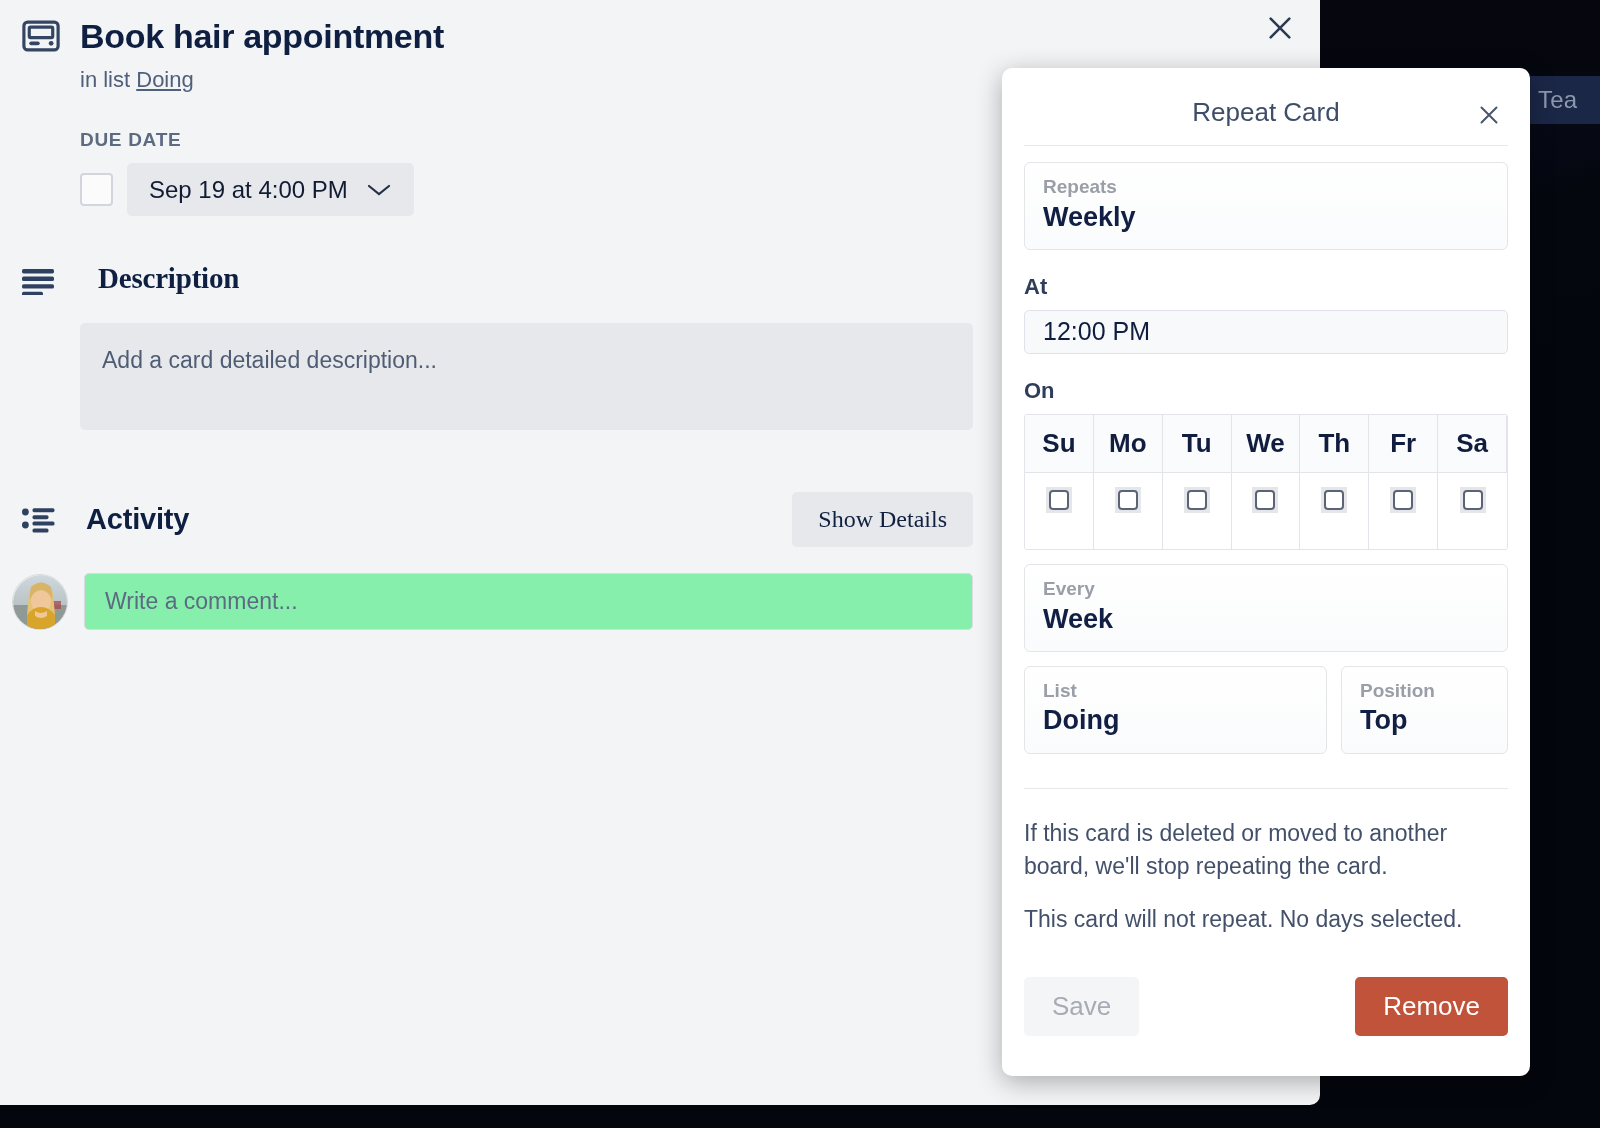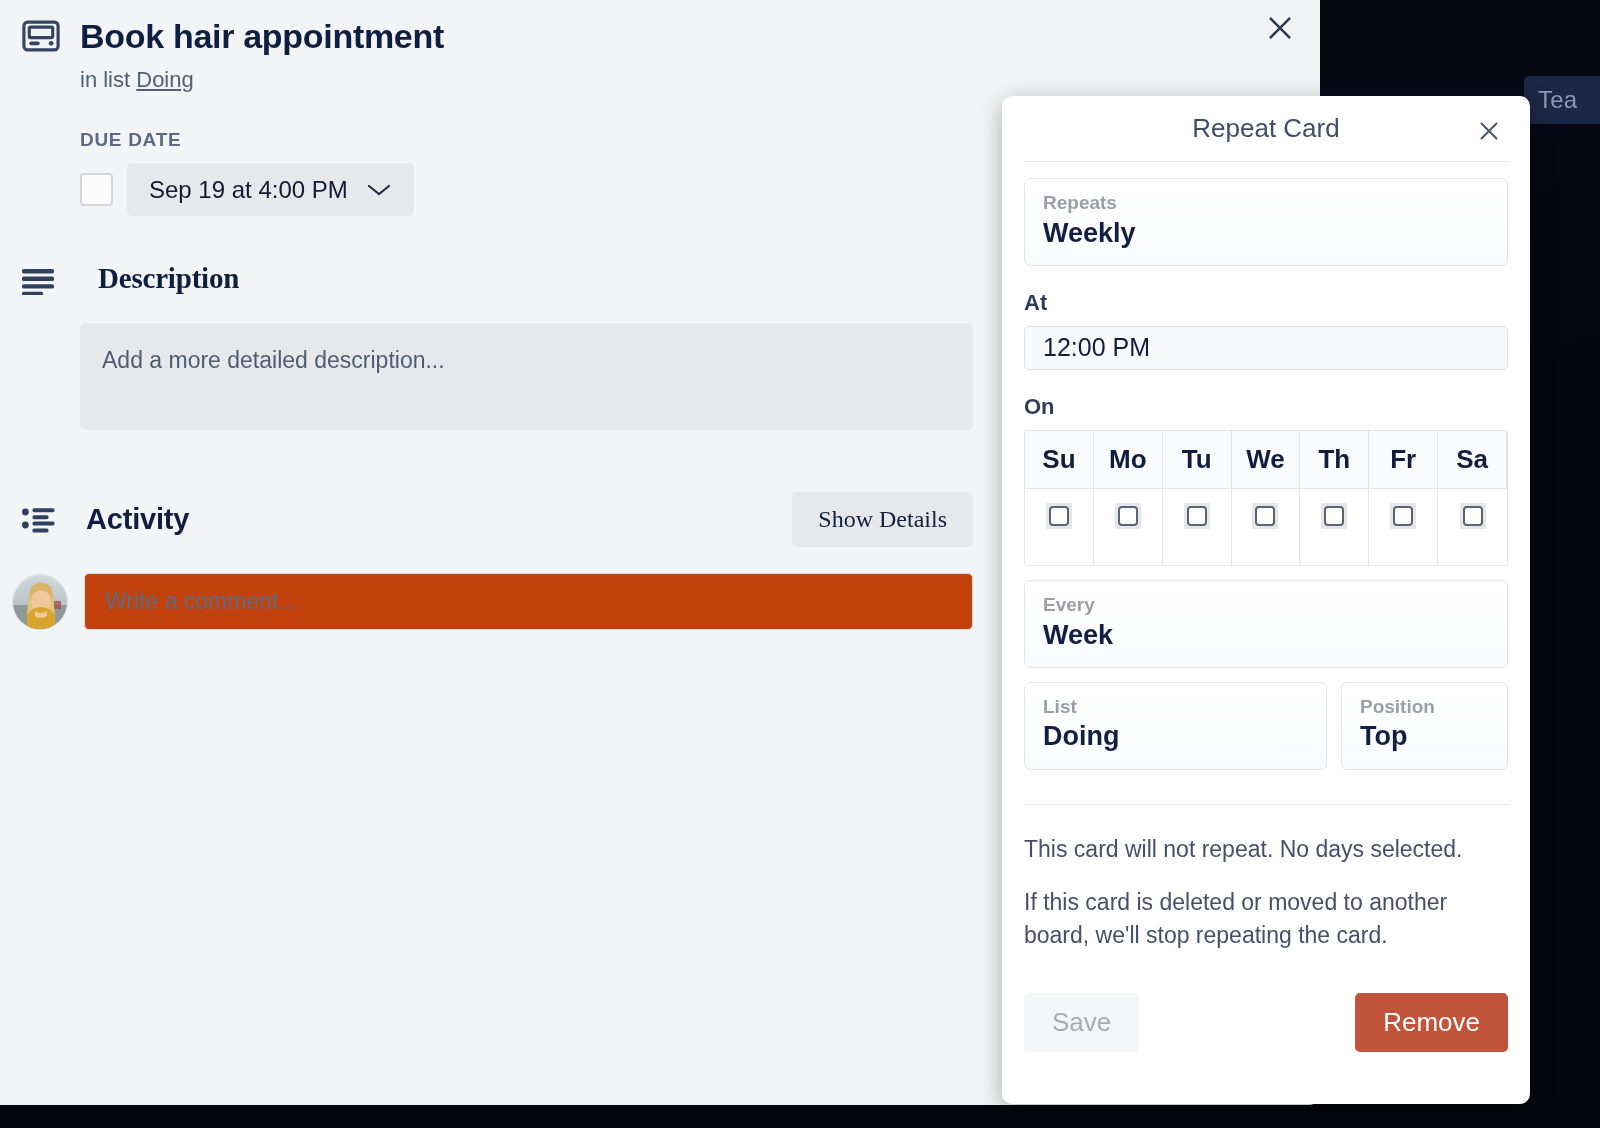--- a/index.html
+++ b/index.html
@@ -212,42 +212,41 @@
   }
   .avatar {
     width: 56px; height: 56px; border-radius: 50%;
     flex: 0 0 56px;
     overflow: hidden;
     border: 1px solid #d8dade;
   }
   .comment-input {
     flex: 1;
     height: 57px;
-    background: #c2410c;
+    background: #86efac;
     border: 1px solid #d9dbe1;
     border-radius: 5px;
     padding: 0 20px;
     font-size: 23px;
     font-family: inherit;
     color: #0f1f41;
   }
   .comment-input::placeholder { color: #5d6b82; }
 
   
   .modal {
     position: absolute;
     left: 1002px;
     top: 68px;
     width: 528px;
     height: 1008px;
     background: #ffffff;
     border-radius: 10px;
     box-shadow: 0 6px 26px rgba(0,0,0,.30);
-    padding: 0 22px;
-    margin-top: 28px;
+    padding: 12px 22px;
   }
   .modal-head {
     position: relative;
     height: 66px;
     display: flex; align-items: center; justify-content: center;
     border-bottom: 1px solid #e6e8ec;
   }
   .modal-title {
     font-size: 26px;
     color: #3e4d68;
@@ -455,21 +454,21 @@
           <svg width="34" height="28" viewBox="0 0 34 28" fill="currentColor">
             <rect x="0" y="2" width="32" height="4.4" rx="1.6"></rect>
             <rect x="0" y="9.6" width="32" height="4.4" rx="1.6"></rect>
             <rect x="0" y="17.2" width="32" height="4.4" rx="1.6"></rect>
             <rect x="0" y="24.8" width="21" height="4.4" rx="1.6"></rect>
           </svg>
         </span>
         <span class="section-title">Description</span>
       </div>
       <div class="desc-box">
-        <span>Add a more detailed description...</span>
+        <span>Add a card detailed description...</span>
       </div>
     </div>
 
     <div class="section activity">
       <div class="activity-head">
         <span class="sect-icon">
           <svg width="34" height="28" viewBox="0 0 34 28" fill="currentColor">
             <circle cx="3.4" cy="6" r="3.4"></circle>
             <rect x="10.5" y="2.2" width="22" height="4" rx="1.6"></rect>
             <rect x="10.5" y="9.2" width="16" height="4" rx="1.6"></rect>
@@ -589,22 +588,22 @@
         <div class="f-value">Doing</div>
       </div>
       <div class="field pos">
         <div class="f-label">Position</div>
         <div class="f-value">Top</div>
       </div>
     </div>
 
     <div class="divider"></div>
 
+    <div class="note">If this card is deleted or moved to another board, we'll stop repeating the card.</div>
     <div class="note">This card will not repeat. No days selected.</div>
-    <div class="note">If this card is deleted or moved to another board, we'll stop repeating the card.</div>
 
     <div class="modal-actions">
       <button class="btn-save">Save</button>
       <button class="btn-remove" style="background: rgb(192, 83, 58);">Remove</button>
     </div>
   </div>
 
 </div>
 
 </body></html>

